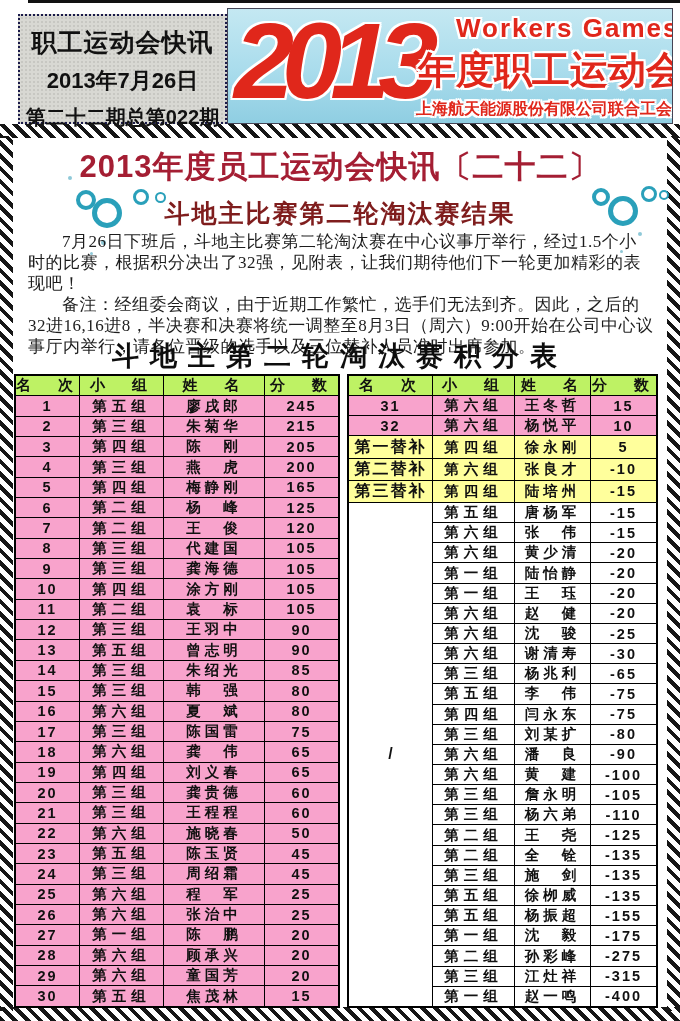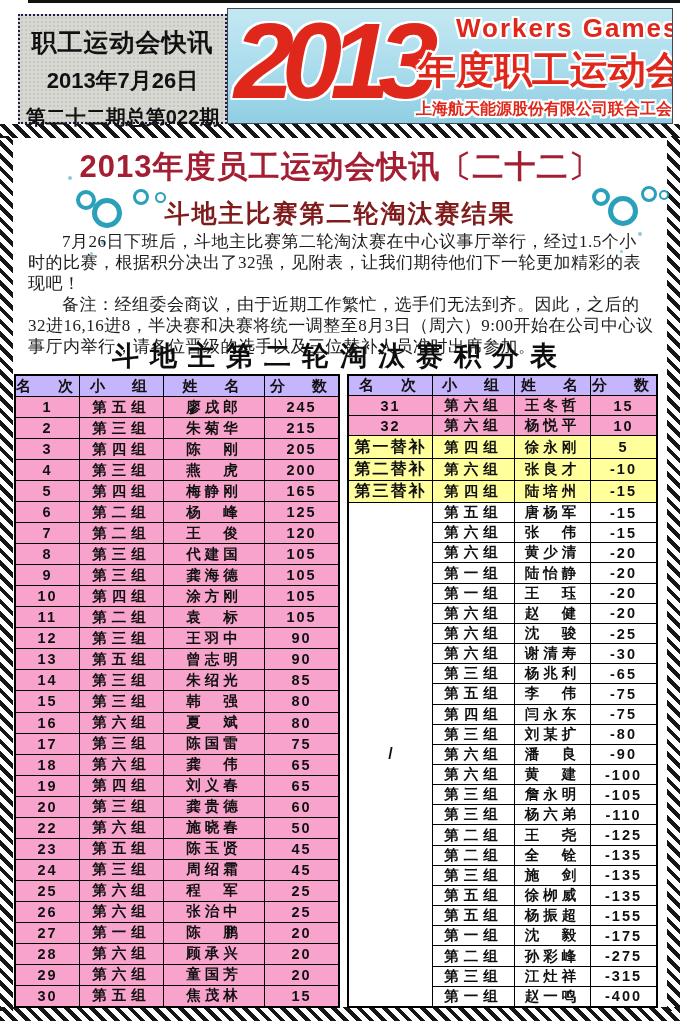--- a/index.html
+++ b/index.html
@@ -73,21 +73,21 @@
   .dot{position:absolute; border-radius:50%; background:#8fc9d8;}
 
   
   table{border-collapse:collapse; table-layout:fixed; position:absolute; top:375px; height:632px;}
   #left-table{left:15px; width:323px;}
   #right-table{left:348px; width:308px;}
   td{
     border:1px solid #000; text-align:center; vertical-align:middle;
     font-weight:bold; font-size:14.5px; padding:0; overflow:hidden; white-space:nowrap;
   }
-  td.hdr{background:#c4b5fd; font-size:15px; letter-spacing:6px;}
+  td.hdr{background:#bef264; font-size:15px; letter-spacing:6px;}
   tr.pink td{background:var(--pink);}
   tr.yellow td{background:var(--yellow);}
   td.col-rank{letter-spacing:2px;}
   td.col-group{letter-spacing:5px;}
   td.col-name{letter-spacing:4px;}
   td.col-score{letter-spacing:2px;}
   td.sub-rank{letter-spacing:2px; font-size:16px;}
   td.slash-cell{background:#fff; font-size:16px; letter-spacing:0;}
   table{outline:1px solid #000;}
 </style>
@@ -271,20 +271,26 @@
         <td class="col-name">刘义春</td>
         <td class="col-score">65</td>
       </tr>
       <tr class="pink">
         <td class="col-rank">20</td>
         <td class="col-group">第三组</td>
         <td class="col-name">龚贵德</td>
         <td class="col-score">60</td>
       </tr>
       <tr class="pink">
+        <td class="col-rank">21</td>
+        <td class="col-group">第三组</td>
+        <td class="col-name">王程程</td>
+        <td class="col-score">60</td>
+      </tr>
+      <tr class="pink">
         <td class="col-rank">22</td>
         <td class="col-group">第六组</td>
         <td class="col-name">施晓春</td>
         <td class="col-score">50</td>
       </tr>
       <tr class="pink">
         <td class="col-rank">23</td>
         <td class="col-group">第五组</td>
         <td class="col-name">陈玉贤</td>
         <td class="col-score">45</td>

